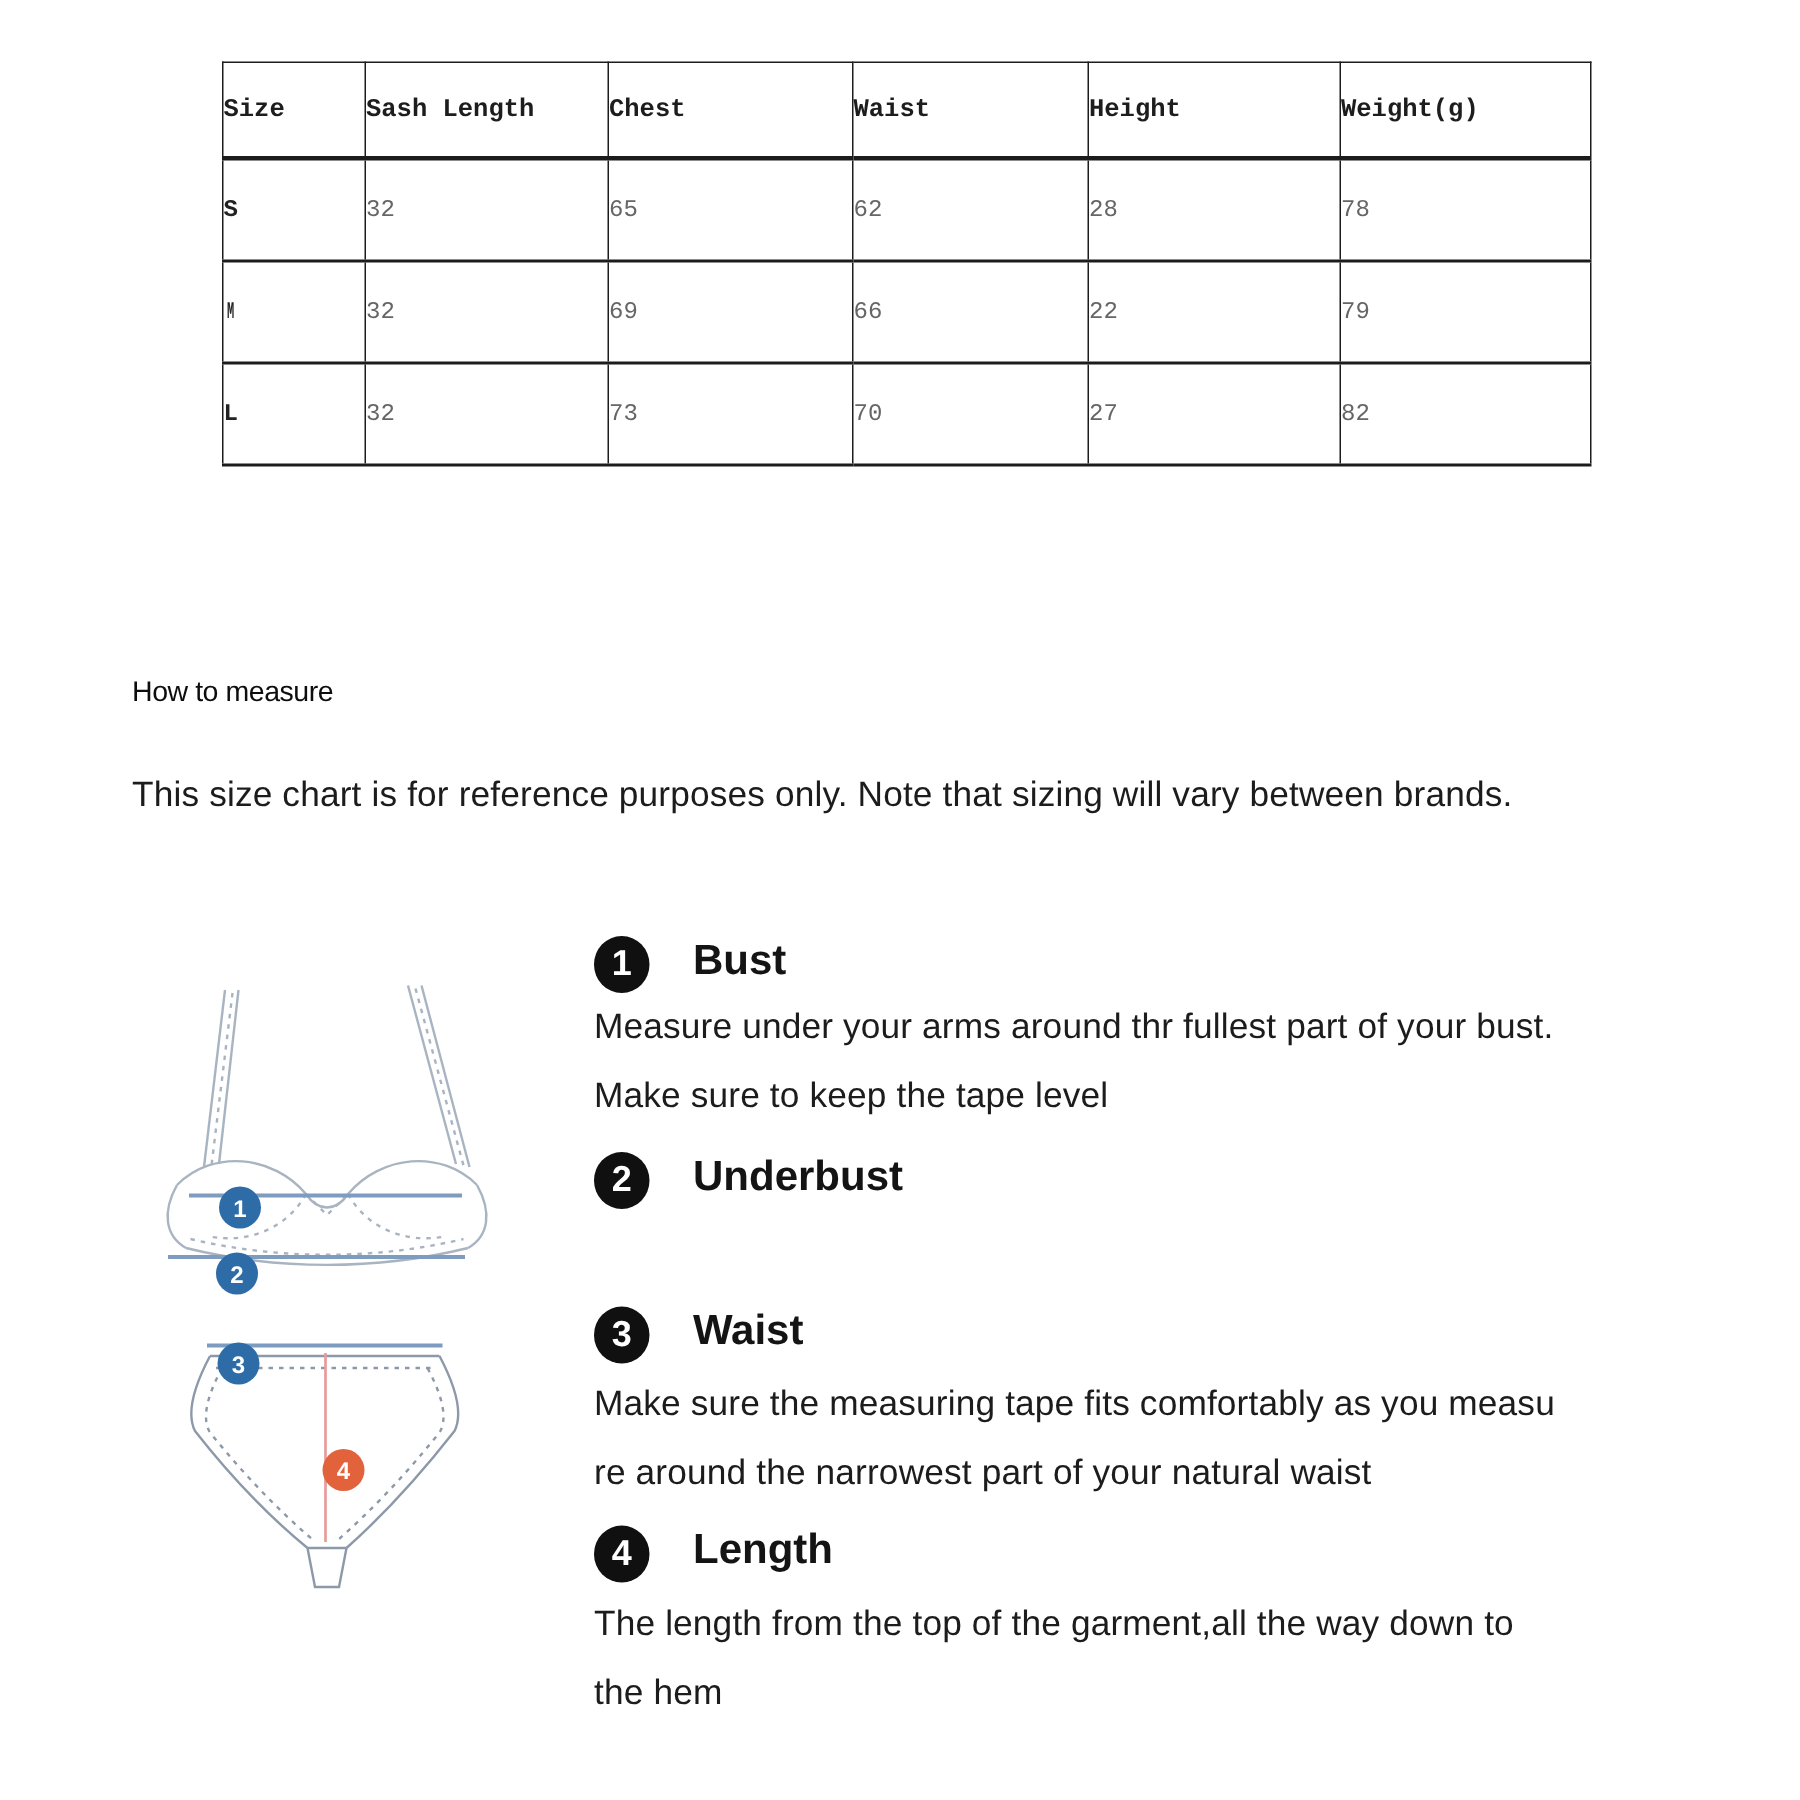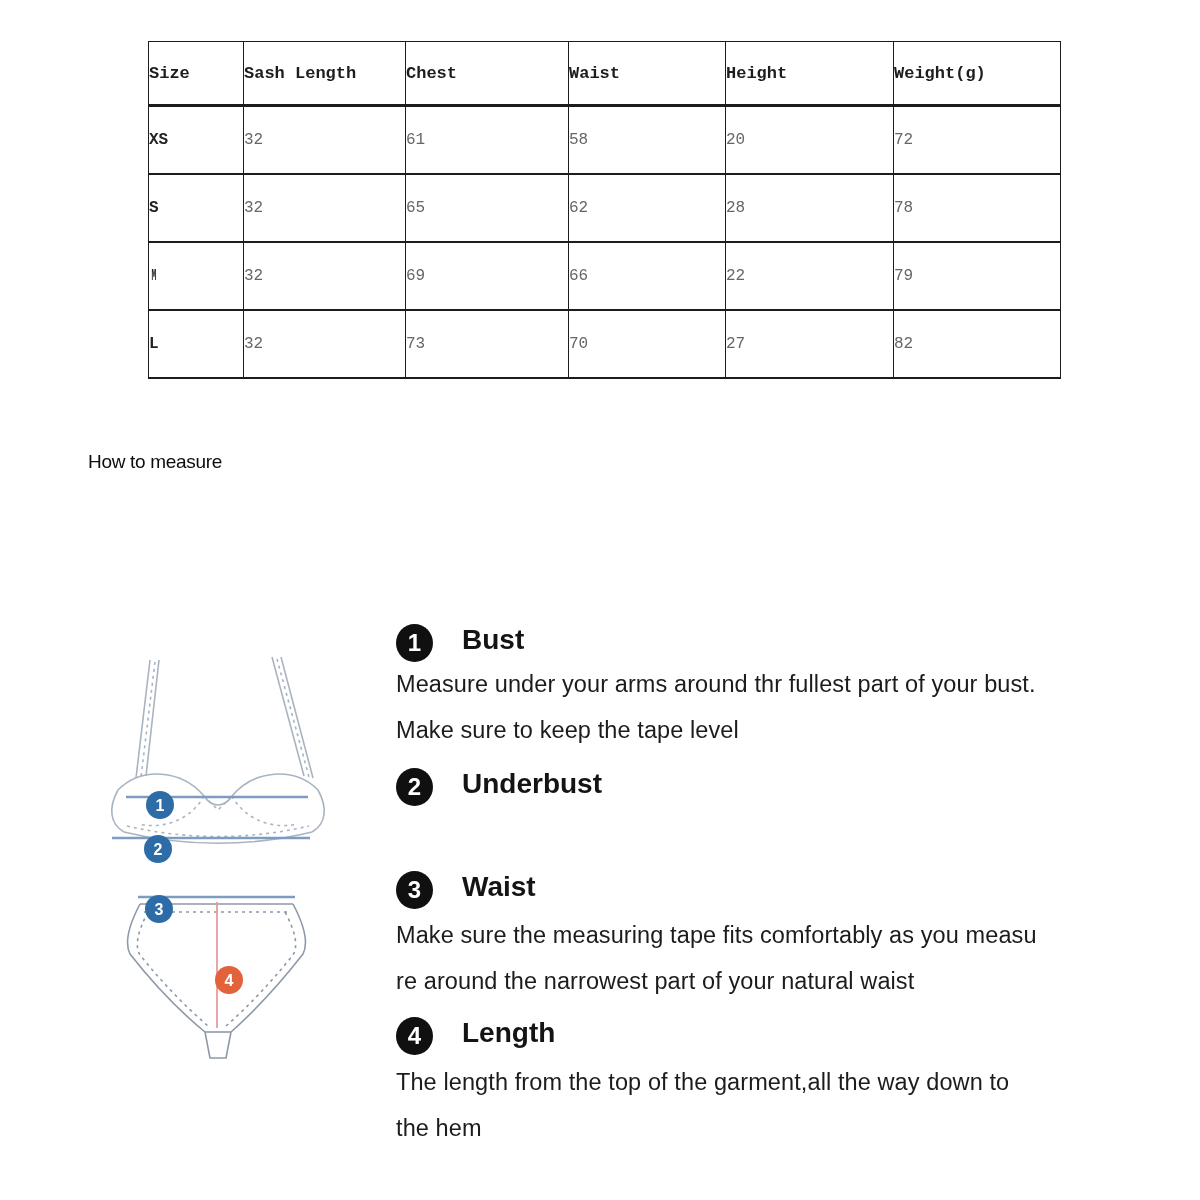--- a/index.html
+++ b/index.html
@@ -50,28 +50,20 @@
     <tbody>
       <tr class="hdr">
         <td>Size</td>
         <td>Sash Length</td>
         <td>Chest</td>
         <td>Waist</td>
         <td>Height</td>
         <td>Weight(g)</td>
       </tr>
       <tr>
-        <td class="size-col">XS</td>
-        <td class="num">32</td>
-        <td class="num">61</td>
-        <td class="num">58</td>
-        <td class="num">20</td>
-        <td class="num">72</td>
-      </tr>
-      <tr>
         <td class="size-col">S</td>
         <td class="num">32</td>
         <td class="num">65</td>
         <td class="num">62</td>
         <td class="num">28</td>
         <td class="num">78</td>
       </tr>
       <tr>
         <td class="size-col"><span class="size-m">M</span></td>
         <td class="num">32</td>
@@ -85,20 +77,21 @@
         <td class="num">32</td>
         <td class="num">73</td>
         <td class="num">70</td>
         <td class="num">27</td>
         <td class="num">82</td>
       </tr>
     </tbody>
   </table>
 
   <div class="h-measure">How to measure</div>
+  <div class="note">This size chart is for reference purposes only. Note that sizing will vary between brands.</div>
 
   <svg class="illus" viewBox="0 0 290 460" fill="none">
 
     <g fill="none" stroke-width="1.6" stroke="#a9b4c2">
 
       <path d="M70,20 L56,138"></path>
       <path d="M79,20 L66,136"></path>
       <path d="M75,22 L61,137" stroke-dasharray="3,4"></path>
       <path d="M192,17 L224,136"></path>
       <path d="M201,17 L233,138"></path>

